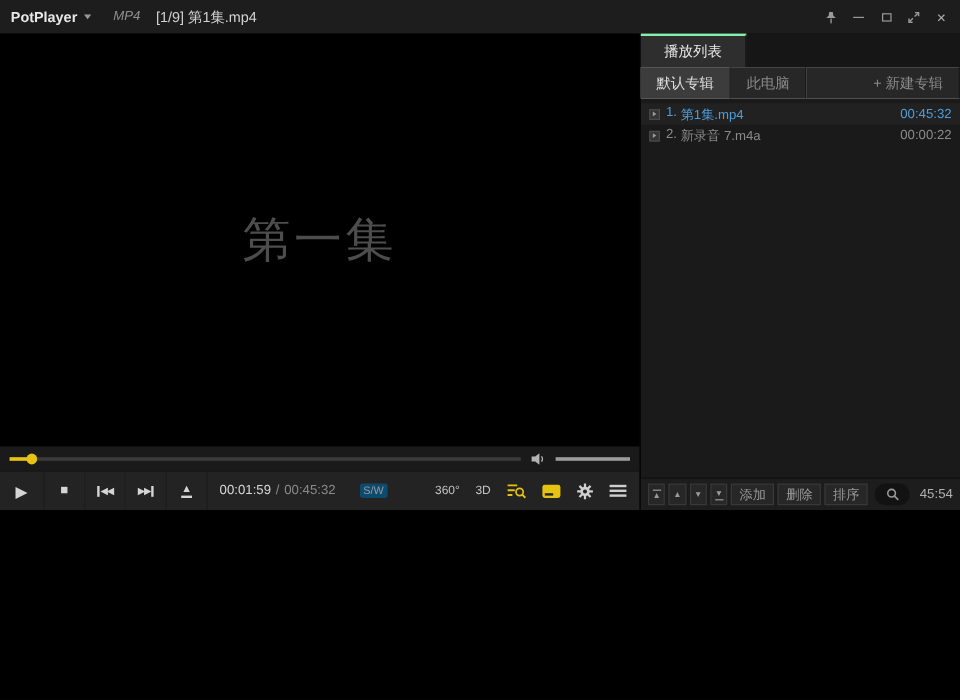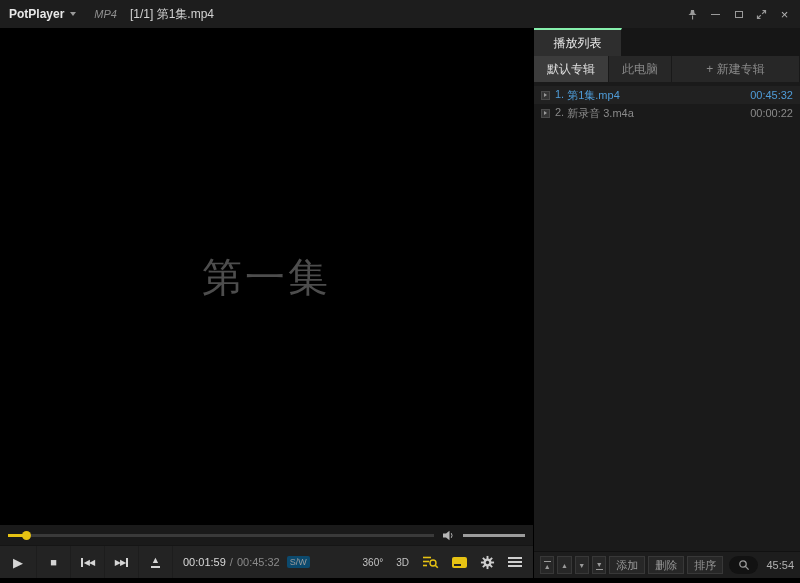--- a/index.html
+++ b/index.html
@@ -1,17 +1,17 @@
 <!DOCTYPE html>
 <html><head>
 <meta charset="utf-8">
 <style>
   * { margin:0; padding:0; box-sizing:border-box; }
   html,body { width:800px; height:583px; background:#000; font-family:"Liberation Sans", sans-serif; overflow:hidden; }
-  .window { width:800px; height:578px; display:flex; flex-direction:column; background:#111; user-select:none; }
+  .window { width:800px; height:425px; display:flex; flex-direction:column; background:#111; user-select:none; }
 
   
   .titlebar { height:28px; background:#1d1d1d; display:flex; align-items:center; flex:0 0 28px; }
   .tb-app { display:flex; align-items:center; padding:0 8px 0 9px; height:100%; cursor:pointer; }
   .tb-logo { color:#e8e8e8; font-size:12px; font-weight:bold; }
   .tb-chev { width:0; height:0; border-left:3px solid transparent; border-right:3px solid transparent; border-top:4px solid #9a9a9a; margin-left:6px; }
   .tb-format { color:#8f8f8f; font-size:11px; margin-left:10px;font-style:italic; }
   .tb-title { color:#d2d2d2; font-size:12px; margin-left:13px; }
   .tb-controls { margin-left:auto; display:flex; align-items:center; height:100%; padding-right:4px; }
   .tb-btn { width:23px; height:100%; display:flex; align-items:center; justify-content:center; color:#9a9a9a; cursor:pointer; }
@@ -42,38 +42,38 @@
   .cbtn.play { width:37px; }
   .tri { font-size:13px; }
   .sq { font-size:11px; }
   .skip { display:flex; align-items:center; gap:1px; }
   .skip .bar { width:2px; height:9px; background:#d5d5d5; display:block; }
   .skip .tris { font-size:8px; letter-spacing:-1px; }
   .eject { font-size:9px; border-bottom:2px solid #d5d5d5; padding-bottom:1px; line-height:9px; }
   .timeblock { display:flex; align-items:center; margin-left:10px; font-size:11px; gap:4px; }
   .timeblock .cur { color:#d8d8d8; }
   .timeblock .div, .timeblock .tot { color:#8a8a8a; }
-  .badge { font-size:9px; color:#9a9a9a; background:#0c4a6e; padding:1px 3px; border-radius:2px; margin-left:3px; }
+  .badge { font-size:9px; color:#9a9a9a; background:#0c4a6e; padding:1px 3px; border-radius:2px; margin-left:16px; }
   .rightgroup { margin-left:auto; display:flex; align-items:center; gap:13px; padding-right:11px; }
   .txticon { color:#c3c3c3; font-size:10px; cursor:pointer; }
   .iconbtn { display:flex; align-items:center; cursor:pointer; }
   .subic { width:15px; height:11px; background:#e6c213; border-radius:2px; position:relative; display:block; }
   .subic:after { content:""; position:absolute; left:2px; bottom:2px; width:7px; height:2px; background:#232323; box-shadow:8px 0 0 -4px #232323; }
   .burger { flex-direction:column; gap:2px; }
   .burger i { width:14px; height:2px; background:#cfcfcf; display:block; }
 
   
   .sidebar { width:267px; background:#1a1a1a; border-left:1px solid #000; display:flex; flex-direction:column; min-width:0; }
   .tabs { height:28px; background:#161616; display:flex; flex:0 0 28px; }
   .tab { width:88px; display:flex; align-items:center; justify-content:center; font-size:12px; color:#9a9a9a; background:#242424; border-right:1px solid #161616; cursor:pointer; }
   .tab.active { background:#2e2e2e; color:#e8e8e8; border-top:2px solid #86efac; }
   .subtabs { height:26px; background:#e5e5e5; display:flex; flex:0 0 26px; font-size:12px; }
   .subtab { padding:0 13px; display:flex; align-items:center; color:#8a8a8a; background:#272727; border-right:1px solid #191919; cursor:pointer; }
   .subtab.active { background:#3c3c3c; color:#e0e0e0; }
-  .subtab.grow { flex:1; justify-content:center; }
+  .subtab.grow { flex:1; justify-content:flex-end; }
 
   .plist { flex:1; overflow:hidden; padding-top:4px; }
   .prow { height:18px; display:flex; align-items:center; padding:0 7px; gap:5px; font-size:11px; cursor:pointer; }
   .prow.active { background:#212121; }
   .ficon { width:9px; height:9px; background:#353535; border:1px solid #4a4a4a; display:flex; align-items:center; justify-content:center; flex:0 0 9px; }
   .ficon:after { content:""; width:0; height:0; border-left:3px solid #9a9a9a; border-top:2px solid transparent; border-bottom:2px solid transparent; }
   .pname { display:flex; gap:3px; white-space:nowrap; overflow:hidden; }
   .prow.active .pname, .prow.active .pdur { color:#4f9cd8; }
   .prow .pname, .prow .pdur { color:#8a8a8a; }
   .pdur { margin-left:auto; }
@@ -91,21 +91,21 @@
 <body>
 
 <div class="window">
 
   <header class="titlebar">
     <div class="tb-app">
       <span class="tb-logo">PotPlayer</span>
       <span class="tb-chev"></span>
     </div>
     <span class="tb-format">MP4</span>
-    <span class="tb-title">[1/1] 第1集.mp4</span>
+    <span class="tb-title">[1/9] 第1集.mp4</span>
     <div class="tb-controls">
       <span class="tb-btn">
         <svg width="11" height="11" viewBox="0 0 11 11">
             <path d="M4 1h3l.5 3.2 2 1.8H1.5l2-1.8z" fill="#9a9a9a"></path>
             <rect x="5" y="6.5" width="1.1" height="4" fill="#9a9a9a"></rect>
           </svg>
       </span>
       <span class="tb-btn">
           <i class="min-bar"></i>
         </span>
@@ -239,21 +239,21 @@
           <span class="pname">
             <span>1.</span>
             <span>第1集.mp4</span>
           </span>
           <span class="pdur">00:45:32</span>
         </div>
         <div class="prow">
           <span class="ficon"></span>
           <span class="pname">
             <span>2.</span>
-            <span>新录音 3.m4a</span>
+            <span>新录音 7.m4a</span>
           </span>
           <span class="pdur">00:00:22</span>
         </div>
       </div>
 
       <div class="sfooter">
         <span class="fbtn">
             <i class="lined-top">▲</i>
           </span>
         <span class="fbtn">

